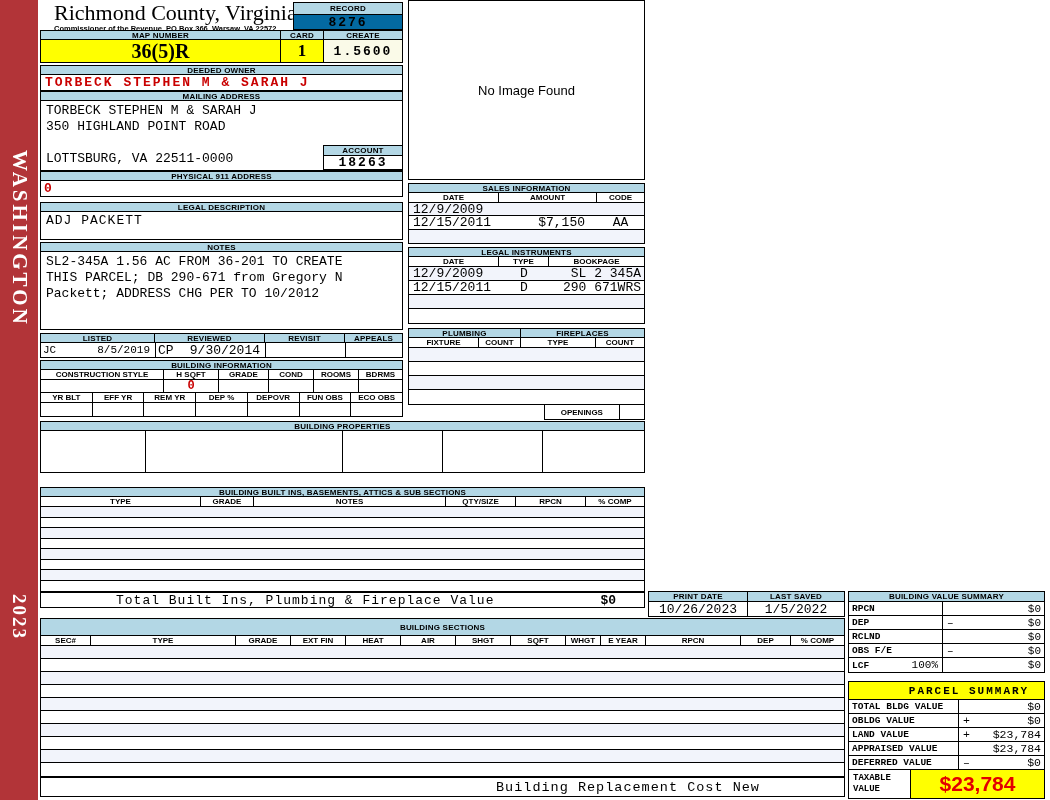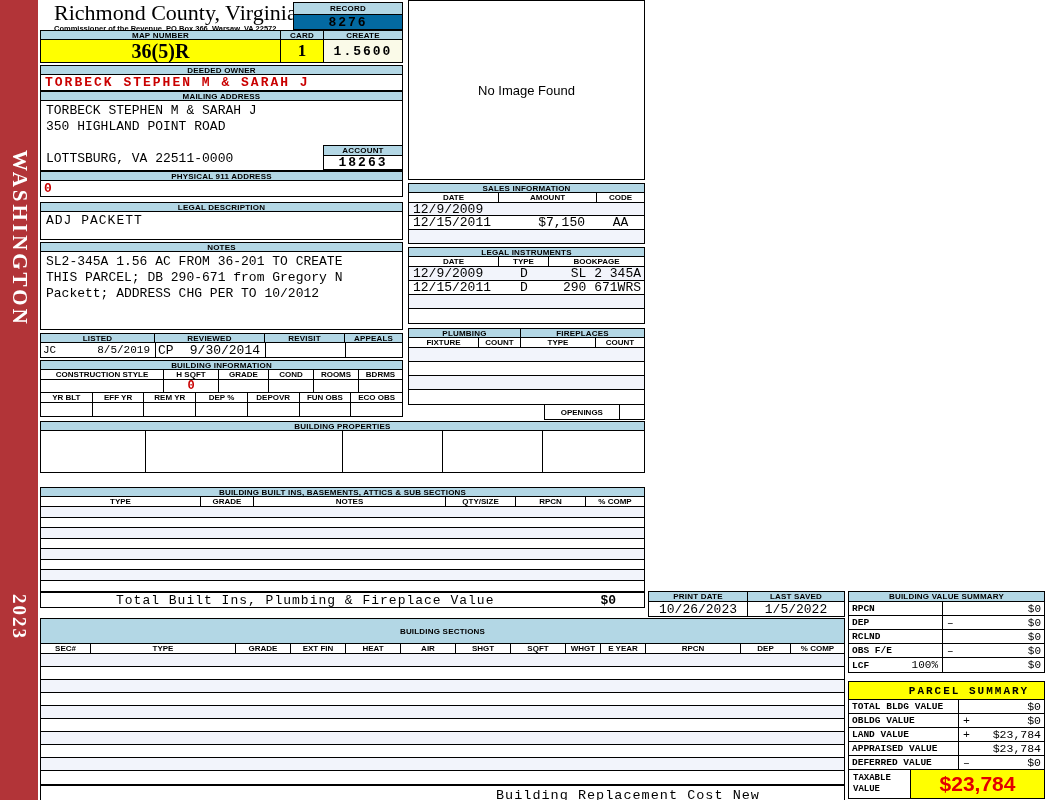--- a/index.html
+++ b/index.html
@@ -353,21 +353,21 @@
         </div>
       <div class="bv-val">
           <span></span>
           <span>$0</span>
         </div>
     </div>
   </div>
 </div>
 
 <div class="abs" style="left:40px;top:618px;width:805px;">
-  <div class="bar" style="height:26px;">BUILDING SECTIONS</div>
+  <div class="bar" style="height:18px;">BUILDING SECTIONS</div>
   <div class="hrow" style="height:10px;">
     <div class="hc" style="width:50px;">SEC#</div>
     <div class="hc" style="width:145px;">TYPE</div>
     <div class="hc" style="width:55px;">GRADE</div>
     <div class="hc" style="width:55px;">EXT FIN</div>
     <div class="hc" style="width:55px;">HEAT</div>
     <div class="hc" style="width:55px;">AIR</div>
     <div class="hc" style="width:55px;">SHGT</div>
     <div class="hc" style="width:55px;">SQFT</div>
     <div class="hc" style="width:35px;">WHGT</div>

